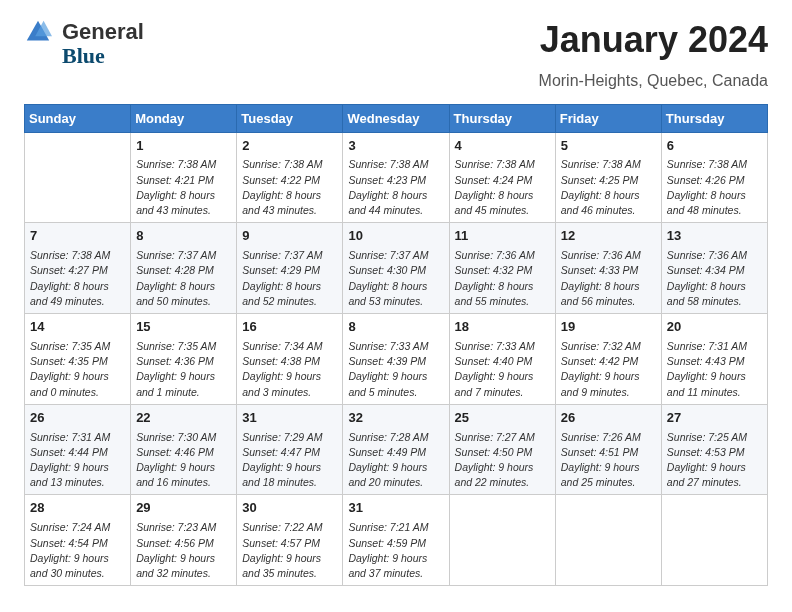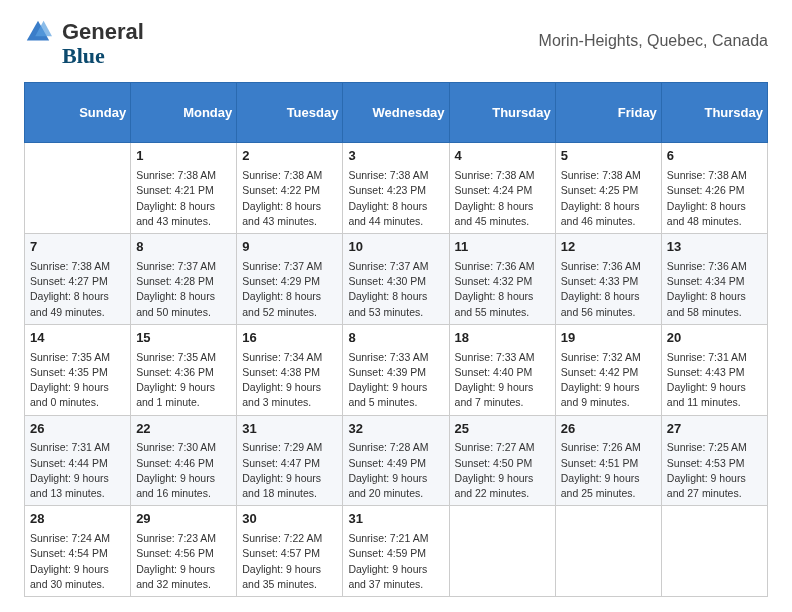--- a/index.html
+++ b/index.html
@@ -51,22 +51,22 @@
       margin-top: 12px;
     }
     table {
       width: 100%;
       border-collapse: collapse;
       font-size: 11px;
     }
     thead th {
       background-color: #3a7dc9;
       color: #fff;
-      padding: 22px 4px;
-      text-align: right;
+      padding: 6px 4px;
+      text-align: left;
       font-size: 13px;
       font-weight: bold;
       border: 1px solid #2a6ab0;
     }
     tbody td {
       border: 1px solid #ccc;
       vertical-align: top;
       padding: 4px 5px;
       height: 88px;
       width: 14.28%;
@@ -83,20 +83,21 @@
       font-size: 13px;
       font-weight: bold;
       display: block;
       margin-bottom: 2px;
       color: #222;
     }
     .day-info {
       font-size: 10.5px;
       color: #333;
       line-height: 1.45;
+      font-style: italic;
     }
     .empty-cell {
       background-color: #f9f9f9;
     }
   </style>
 </head>
 <body>
 
 <div class="header">
   <div class="logo">
@@ -107,20 +108,21 @@
       </svg>
     </div>
     <div>
       <div class="logo-text">
         <span>General</span><br>
         <span class="logo-blue">Blue</span>
       </div>
     </div>
   </div>
   <div class="title-block">
+    <div class="calendar-title">January 2024</div>
     <div class="calendar-subtitle">Morin-Heights, Quebec, Canada</div>
   </div>
 </div>
 
 <table>
   <thead>
     <tr id="weekday-header">
         <th>Sunday</th>
         <th>Monday</th>
         <th>Tuesday</th>

